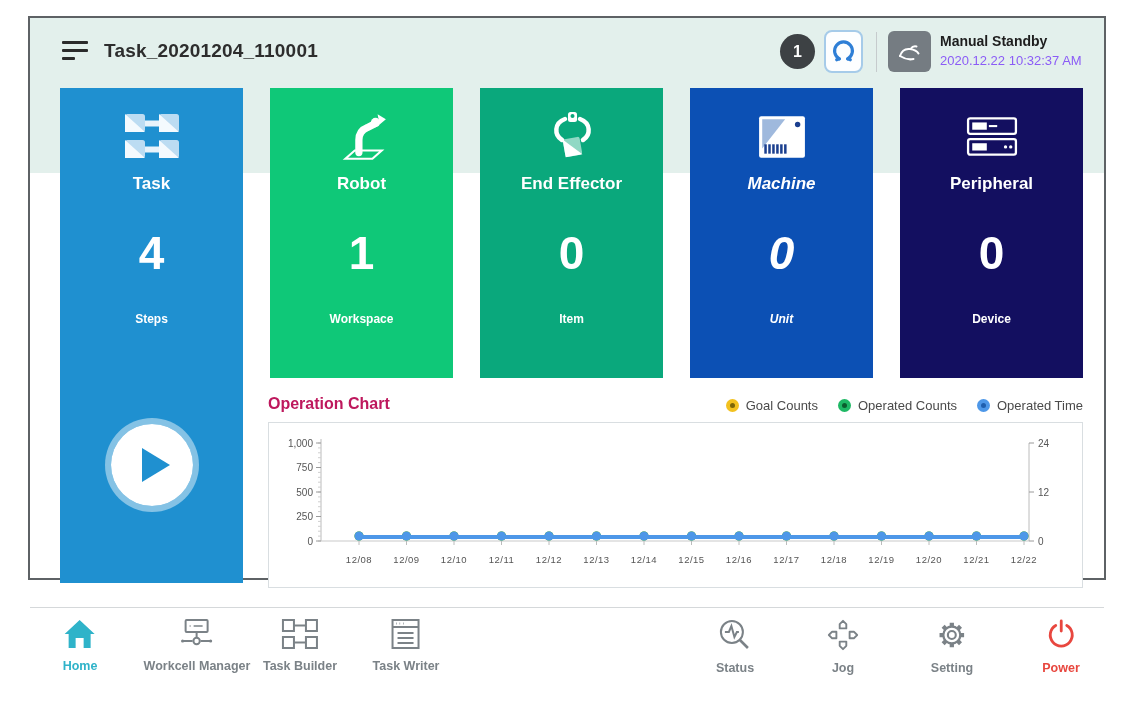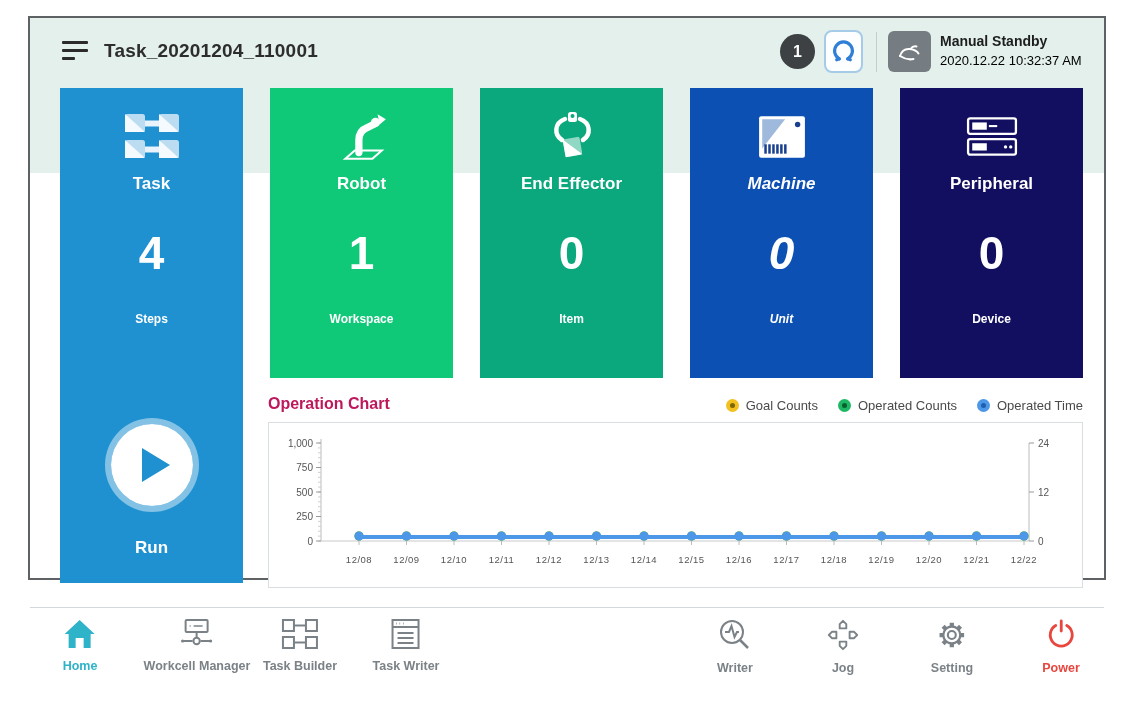--- a/index.html
+++ b/index.html
@@ -21,21 +21,21 @@
   .badge { position:absolute; left:750px; top:16px; width:35px; height:35px; border-radius:50%;
            background:#3d4144; color:#fff; font-size:16px; font-weight:bold;
            display:flex; align-items:center; justify-content:center; }
   .gripper-btn { position:absolute; left:794px; top:12px; width:39px; height:43px; background:#fdfeff;
                  border:2px solid #a6cbe9; border-radius:8px; display:flex; align-items:center; justify-content:center; cursor:pointer; }
   .divider-v { position:absolute; left:846px; top:14px; width:1px; height:40px; background:#c6cbcd; }
   .mode-icon { position:absolute; left:858px; top:13px; width:43px; height:41px; background:#757c82;
                border-radius:6px; display:flex; align-items:center; justify-content:center; }
   .mode-text { position:absolute; left:910px; top:15px; }
   .mode-text .m1 { font-size:14px; font-weight:bold; color:#1d1d1d; }
-  .mode-text .m2 { font-size:13px; color:#000000; margin-top:4px; }
+  .mode-text .m2 { font-size:13px; color:#8b5cf6; margin-top:4px; }
 
   
   .card { position:absolute; top:70px; width:183px; height:290px; color:#fff; text-align:center; cursor:pointer; }
   .card-task { height:495px;text-align:center; }
   .card-icon { height:62px; margin-top:18px; display:flex; align-items:center; justify-content:center; }
   .card-label { font-size:17px; font-weight:bold; margin-top:6px; }
   .card-value { font-size:46px; font-weight:bold; margin-top:32px; }
   .card-sub { font-size:12px; font-weight:bold; margin-top:32px; }
 
   .run-wrap { position:absolute; left:0; right:0; top:330px; }
@@ -113,21 +113,20 @@
         </g>
       </svg>
     </div>
     <div class="card-label">Task</div>
     <div class="card-value">4</div>
     <div class="card-sub">Steps</div>
     <div class="run-wrap">
       <div class="run-circle">
         <div class="run-tri"></div>
       </div>
-      <div class="run-label">Run</div>
     </div>
   </div>
 
   <div class="card" style="left: 240px; background: rgb(15, 200, 120);">
     <div class="card-icon">
       <svg width="54" height="54" viewBox="0 0 52 52" fill="none">
         <polygon points="10,47 36,47 45,39 19,39" stroke="#fff" stroke-width="2"></polygon>
         <path d="M23 41 L23 29 Q23 20 31 17 L37 14" stroke="#fff" stroke-width="7" stroke-linecap="round"></path>
         <circle cx="39" cy="12" r="4.5" fill="#fff"></circle>
         <polygon points="41,4 49,9 43,14" fill="#fff"></polygon>
@@ -382,21 +381,21 @@
     </svg>
     <span class="nav-label">Task Writer</span>
   </div>
 
   <div class="nav-item" style="left:705px">
     <svg width="36" height="34" viewBox="0 0 36 34" fill="none" stroke="#7b8287" stroke-width="2">
       <circle cx="15" cy="14" r="11"></circle>
       <polyline points="8,14 12,14 14.5,8 17.5,19 20,14 22,14"></polyline>
       <path d="M23 22 L31 30" stroke-width="2.5"></path>
     </svg>
-    <span class="nav-label">Writer</span>
+    <span class="nav-label">Status</span>
   </div>
 
   <div class="nav-item" style="left:813px">
     <svg width="36" height="34" viewBox="0 0 36 36" fill="none" stroke="#7b8287" stroke-width="2" stroke-linejoin="round">
       <path d="M14.5 11 V6.5 L18 3 L21.5 6.5 V11 Z"></path>
       <path d="M14.5 25 H21.5 V29.5 L18 33 L14.5 29.5 Z"></path>
       <path d="M11 14.5 V21.5 H6.5 L3 18 L6.5 14.5 Z"></path>
       <path d="M25 14.5 H29.5 L33 18 L29.5 21.5 H25 Z"></path>
     </svg>
     <span class="nav-label">Jog</span>

